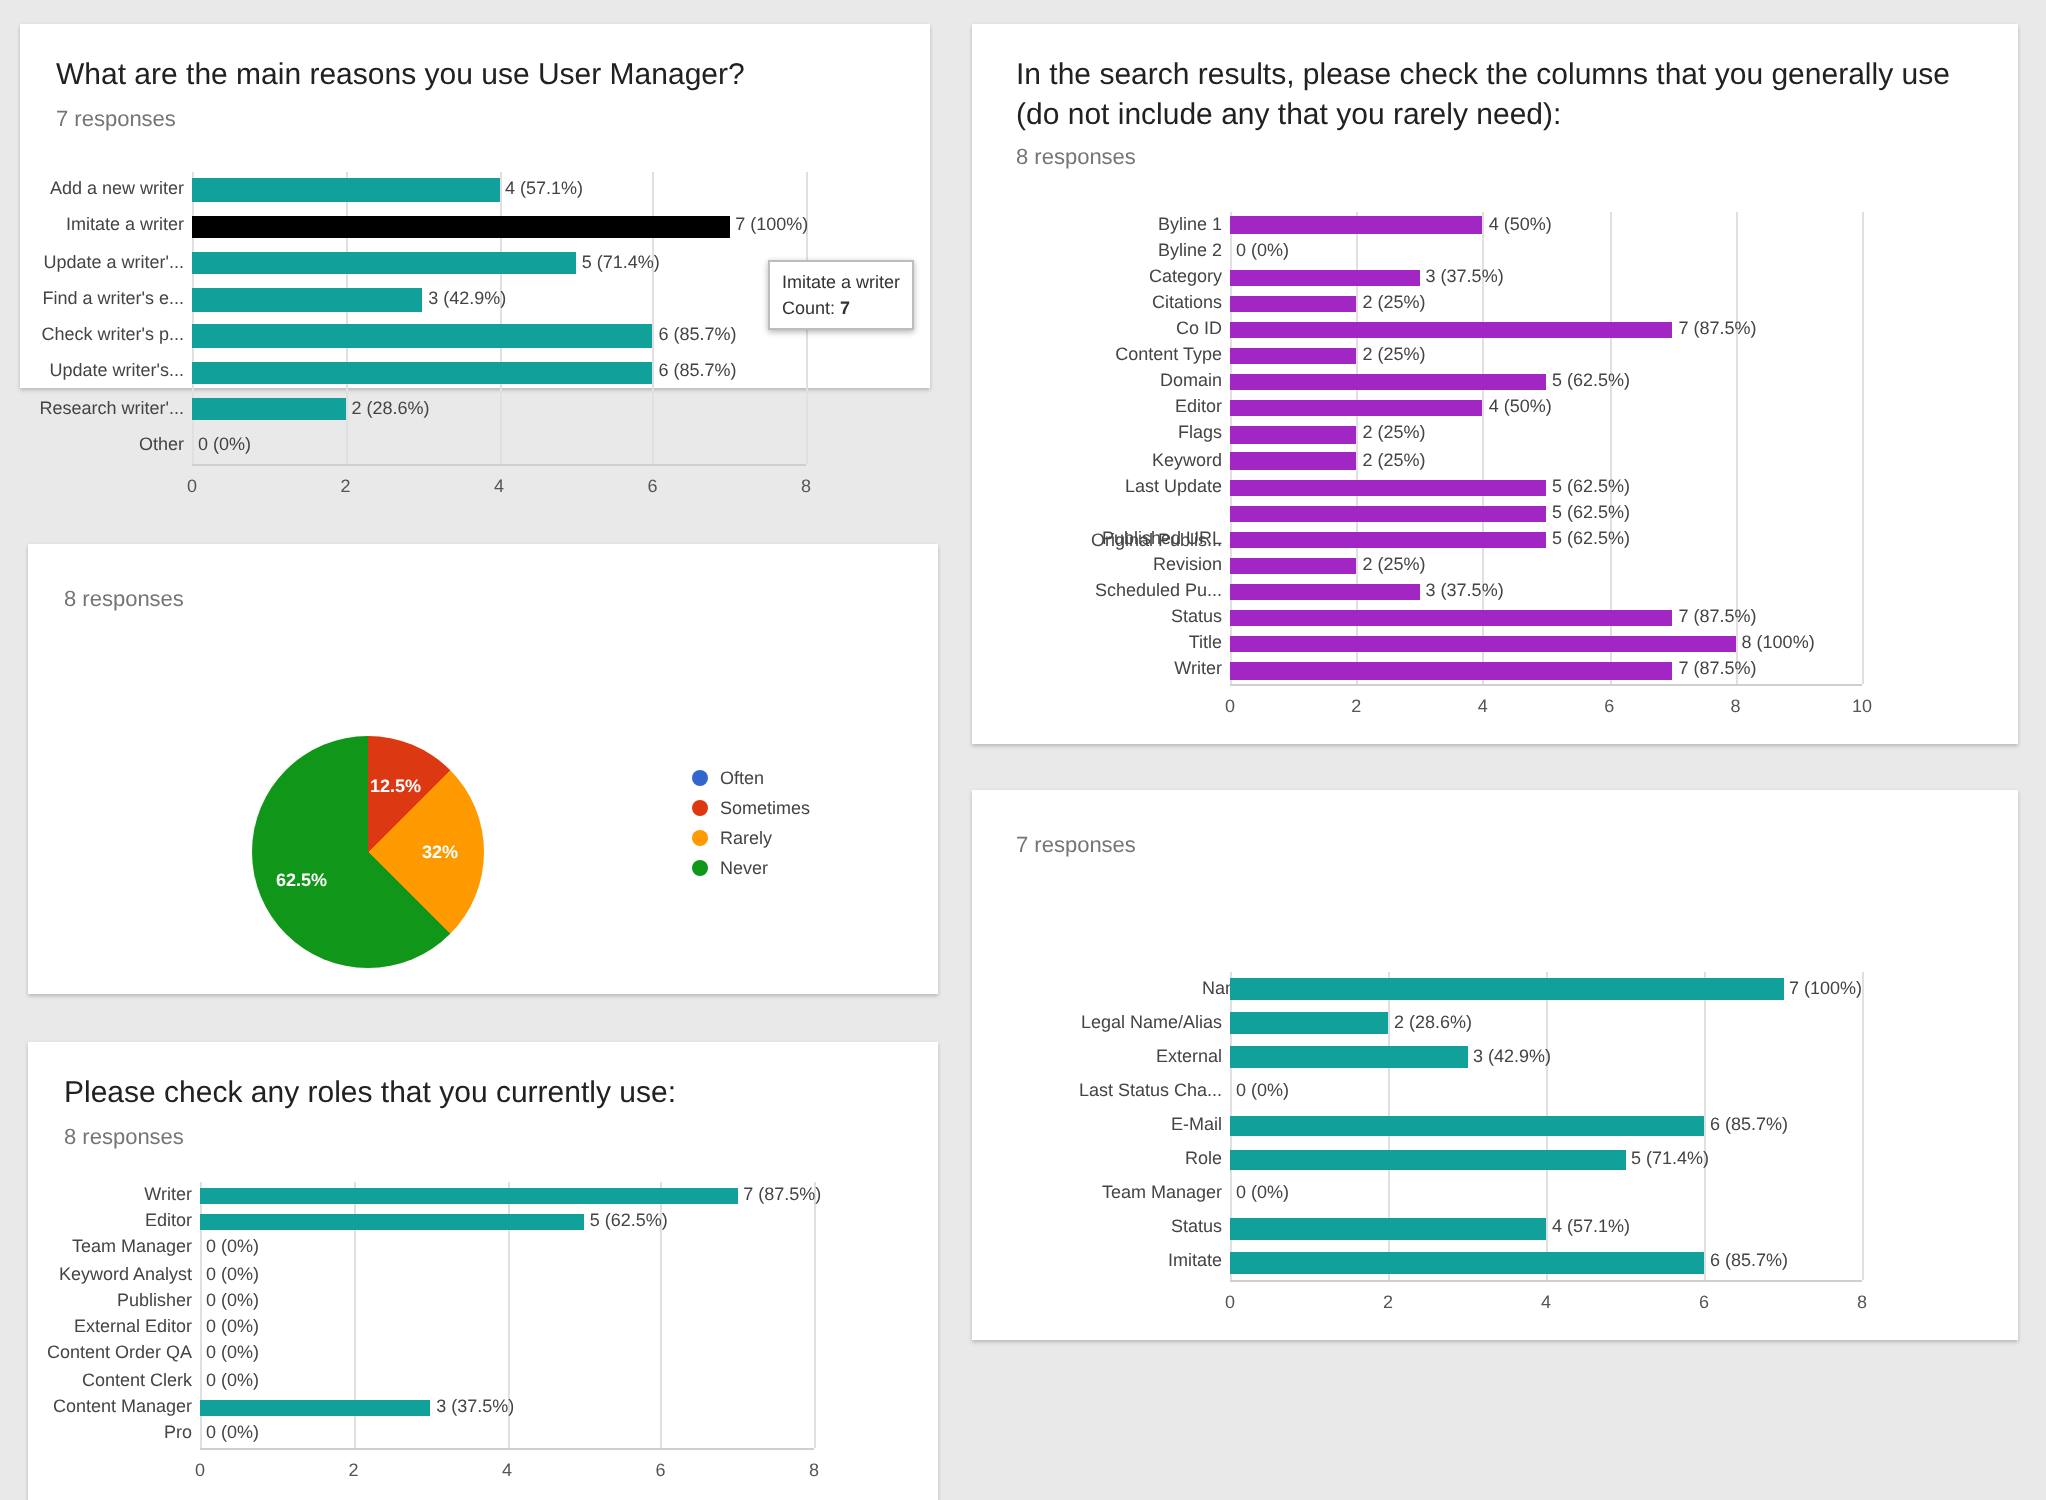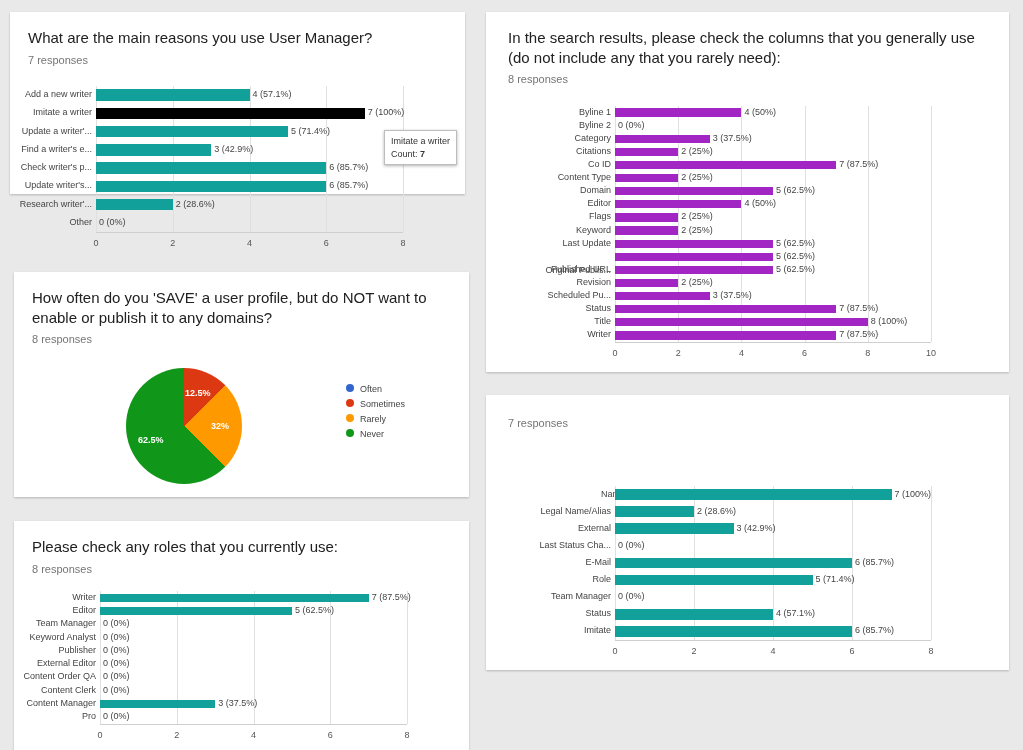--- a/index.html
+++ b/index.html
@@ -108,20 +108,21 @@
     font-weight: bold;
     transform: translate(-50%, -50%);
   }
   .legend {
     position: absolute;
     font-size: 9px;
     color: #444;
   }
   .legend div {
     display: flex;
+    align-items: center;
     margin-bottom: 5px;
     padding-left: 32px;
   }
   .legend i {
     width: 8px; height: 8px;
     border-radius: 50%;
     display: inline-block;
     margin-right: 6px;
   }
 </style>
@@ -175,21 +176,20 @@
       </div>
     <div class="tooltip" style="left:374px; top:118px;">
       <div>Imitate a writer</div>
       <div><span>Count:</span>
         <b>7</b></div>
     </div>
   </div>
 
   <div class="card" style="left:14px; top:272px; width:455px; height:225px;">
     <div style="padding:16px 18px 0 18px;">
-      <div class="q-title">How often do you 'SAVE' a user profile, but do NOT want to enable or publish it to any domains?</div>
       <div class="q-sub">8 responses</div>
     </div>
     <div class="pie-wrap" id="chart-c2" style="left:0; top:92px; width:455px; height:130px;">
         <div class="pie" style="left: 112px; top: 4px; width: 116px; height: 116px; background: conic-gradient(rgb(220, 57, 18) 0deg, rgb(220, 57, 18) 45deg, rgb(255, 153, 0) 45deg, rgb(255, 153, 0) 135deg, rgb(16, 150, 24) 135deg, rgb(16, 150, 24) 360deg);"></div>
         <div class="pie-lab" style="left: 183.761px; top: 28.7773px;">12.5%</div>
         <div class="pie-lab" style="left: 205.96px; top: 62px;">32%</div>
         <div class="pie-lab" style="left: 136.777px; top: 75.7613px;">62.5%</div>
         <div class="legend" style="left: 300px; top: 20px;">
           <div>
             <i style="background: rgb(51, 102, 204);"></i>

